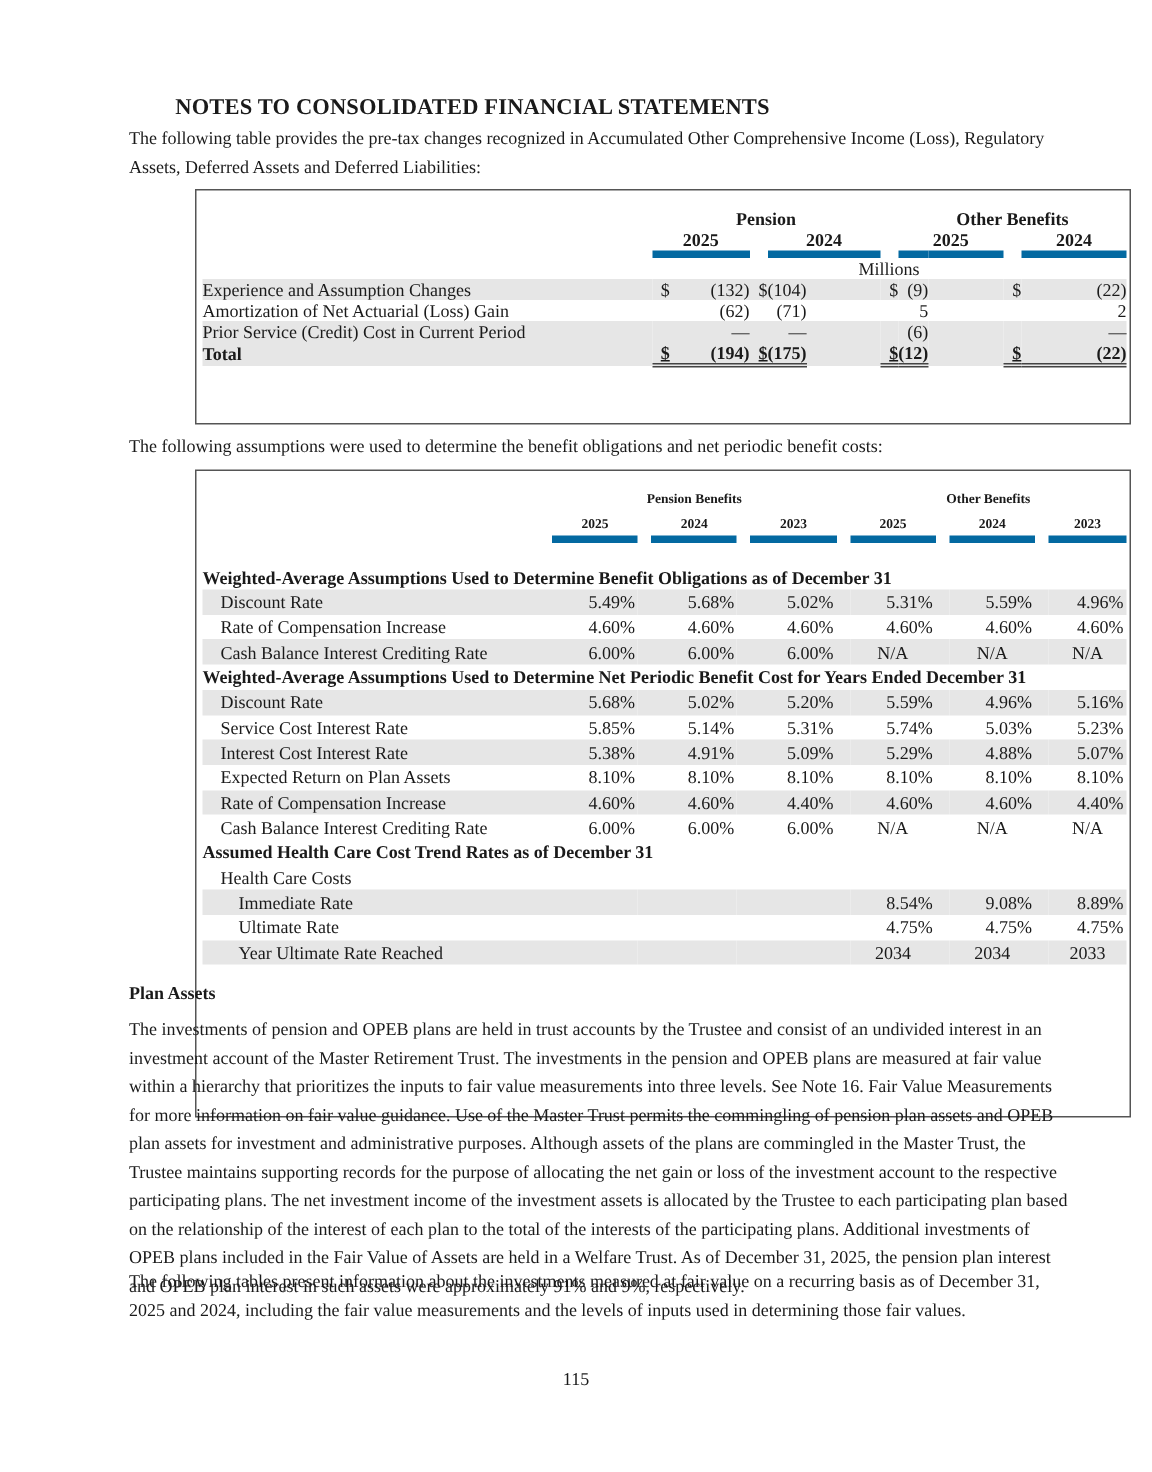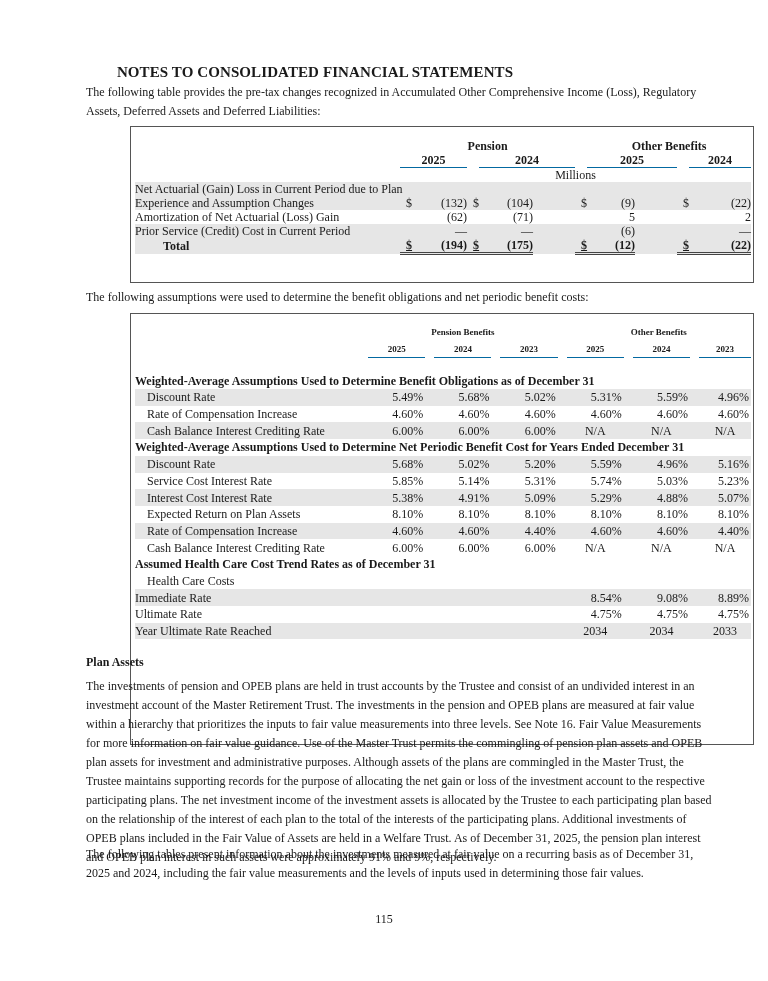--- a/index.html
+++ b/index.html
@@ -19,33 +19,33 @@
     position: absolute; left: 86px; width: 624px;
     border: 1px solid #555; box-sizing: border-box; margin-left: 44px;
   }
   #box1 { top: 126px; height: 157px; }
   #box2 { top: 313px; height: 432px; }
 
   .t1 { position: absolute; left: 4px; top: 0; width: 616px; border-collapse: collapse; font-size: 12px; }
   .t1 td { padding: 0; height: 14px; line-height: 14px; white-space: nowrap; }
   .hdr { font-weight: bold; text-align: center; }
   .yr { font-weight: bold; text-align: center; }
-  .ul { border-bottom: 1px solid #0369a1; }
+  .ul { border-bottom: 5px solid #0369a1; }
   .shade td { background: #e6e6e6; }
   .num { text-align: right; }
   .dol { text-align: left; padding-left: 6px !important; }
-  .tot td { font-weight: bold; padding-left: 28px; }
+  .tot td { font-weight: bold; }
   .dbl { border-bottom: 3px double #444 !important; }
 
   .t2 { position: absolute; left: 4px; top: 0; width: 616px; border-collapse: collapse; font-size: 12px; }
   .t2 td { padding: 0; height: 16.7px; line-height: 16px; white-space: nowrap; }
   .t2 .small-hdr { font-size: 9px; font-weight: bold; text-align: center; }
   .t2 .sec td { font-weight: bold; }
   .t2 .ind1 { padding-left: 12px; }
-  .t2 .ind2 { }
+  .t2 .ind2 { padding-left: 24px; }
   .t2 .pct { text-align: right; padding-right: 2px; }
   .t2 .c { text-align: center; }
   .gap { width: 10px; }
 
   .section-heading {
     position: absolute; left: 86px; top: 655px; font-weight: bold; font-size: 12px;
   }
   .page-number {
     position: absolute; left: 0; width: 768px; top: 912px; text-align: center; font-size: 12px;
   }
@@ -90,23 +90,20 @@
           <td></td>
       <td colspan="2" class="yr ul">2025</td>
           <td></td>
       <td colspan="2" class="yr ul">2024</td>
     </tr>
     <tr>
       <td></td>
       <td colspan="11" style="text-align:center">Millions</td>
     </tr>
     <tr class="shade">
-      <td colspan="12">Net Actuarial (Gain) Loss in Current Period due to Plan</td>
-    </tr>
-    <tr class="shade">
       <td>Experience and Assumption Changes</td>
       <td class="dol">$</td>
       <td class="num">(132)</td>
       <td class="dol">$</td>
       <td class="num">(104)</td>
       <td></td>
       <td class="dol">$</td>
       <td class="num">(9)</td>
       <td></td>
       <td class="dol">$</td>

